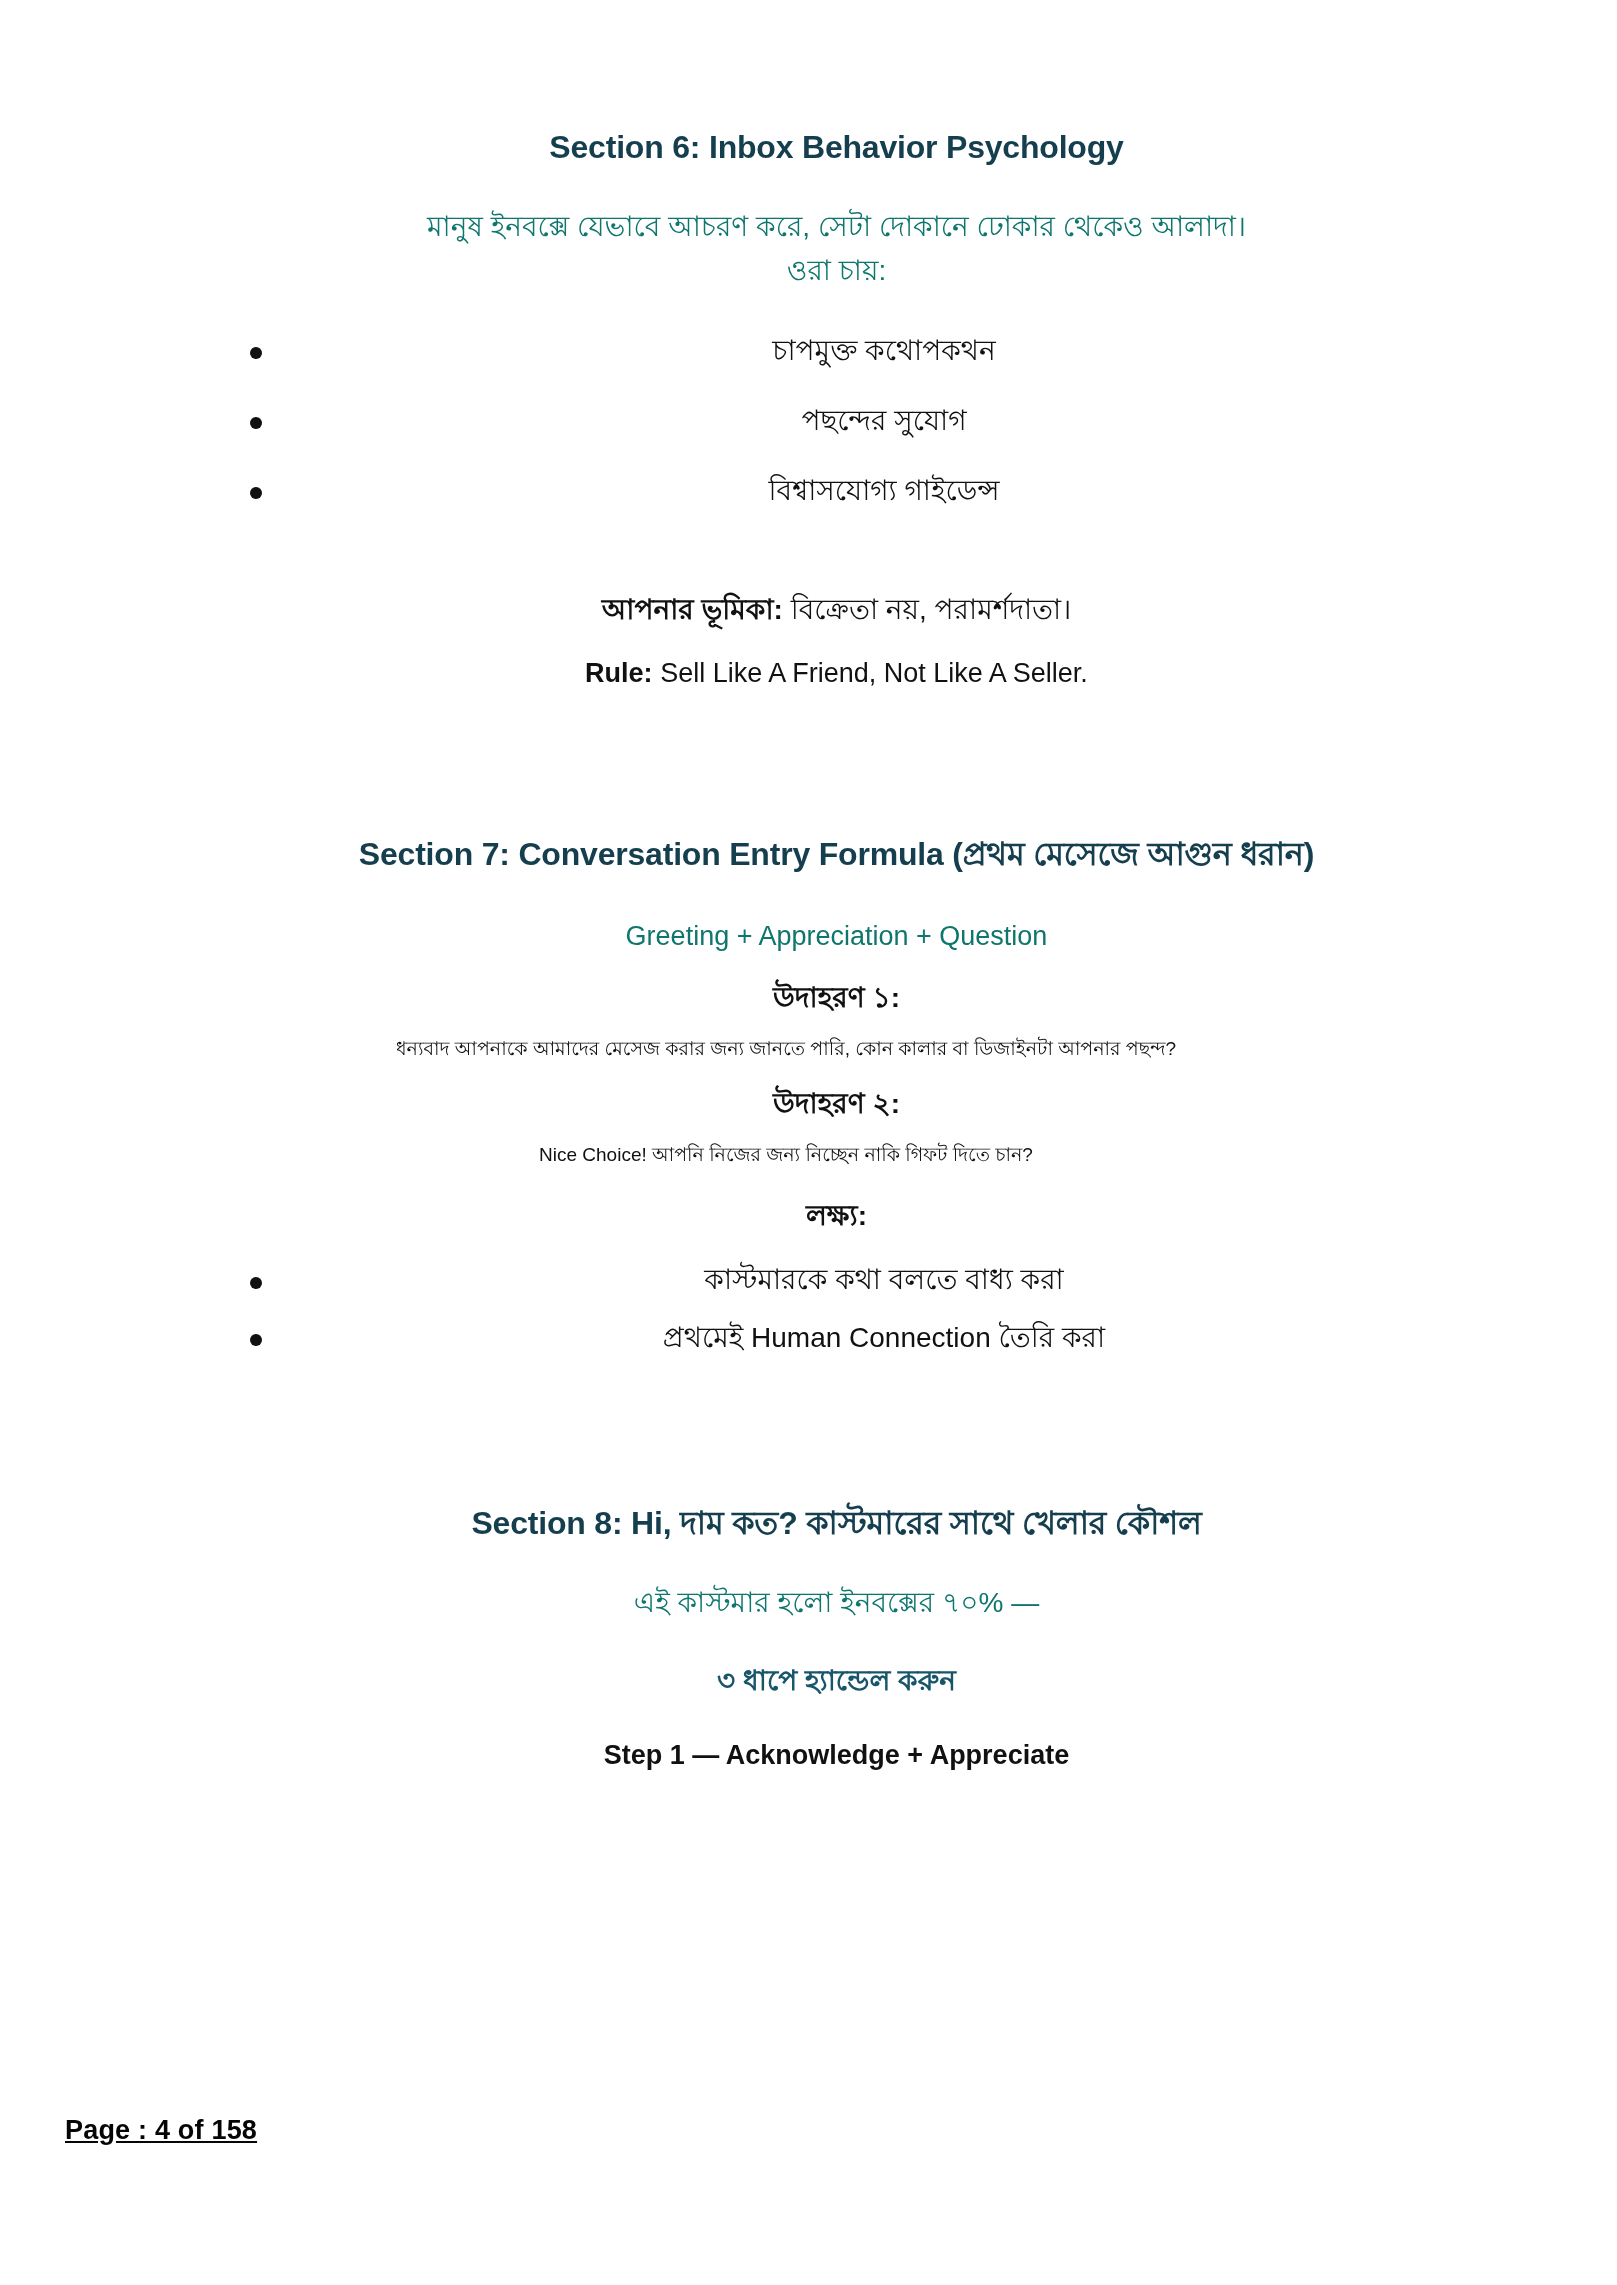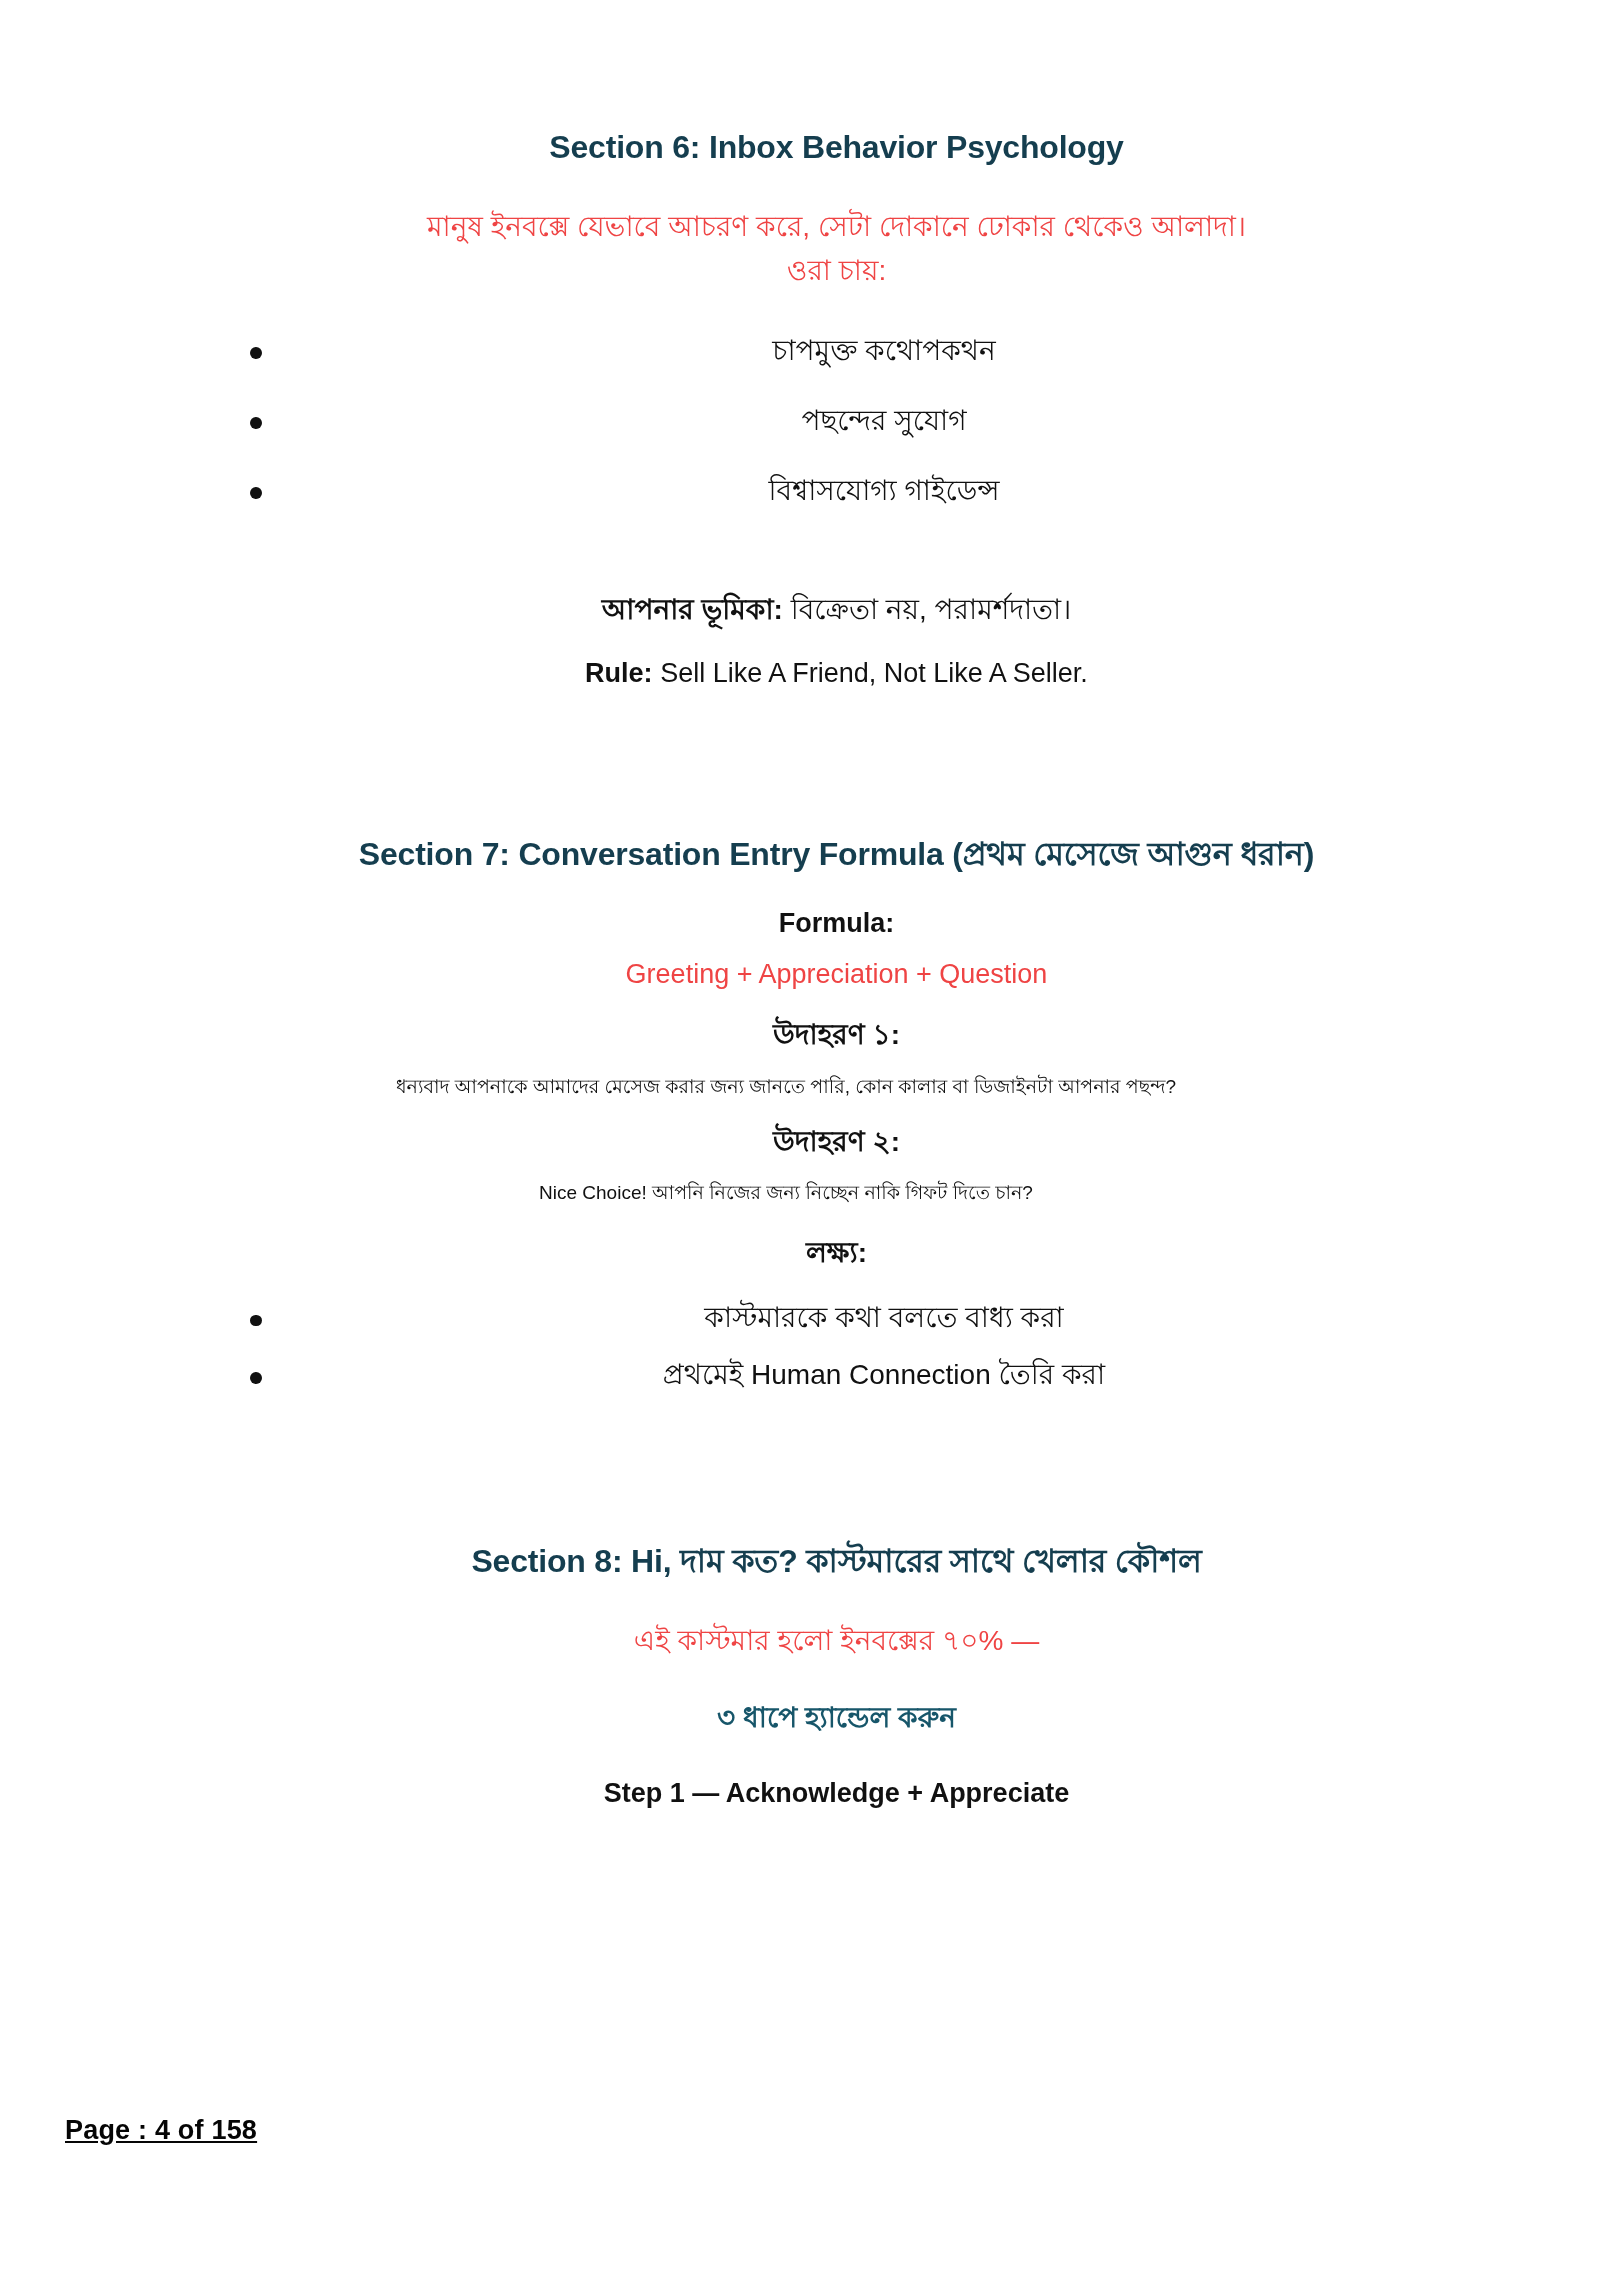--- a/index.html
+++ b/index.html
@@ -44,21 +44,21 @@
     font-weight: bold;
     color: #17566a;
     line-height: 1.3;
     margin: 0;
   }
 
   
   .para {
     font-size: 27px;
     line-height: 1.55;
-    color: #ef4444;
+    color: #0f766e;
     margin: 0;
   }
   .para .bn { font-size: 28px; }
 
   .label-bold {
     font-size: 27px;
     font-weight: bold;
     color: #111111;
     margin: 0;
     line-height: 1.4;
@@ -178,21 +178,20 @@
       <span>Rule:</span><span class="inline-normal"> </span><span class="inline-normal">Sell Like A Friend, Not Like A Seller.</span>
     </p>
 
     <div class="sp-100"></div>
     <div class="sp-56"></div>
 
     <h2 class="section-heading">Section 7: Conversation Entry Formula (প্রথম মেসেজে আগুন ধরান)</h2>
 
     <div class="sp-34"></div>
 
-    <p class="label-bold">Formula:</p>
 
     <div class="sp-12"></div>
 
     <p class="para">Greeting + Appreciation + Question</p>
 
     <div class="sp-22"></div>
 
     <p class="label-bold">
       <span class="bn">উদাহরণ ১:</span>
     </p>

